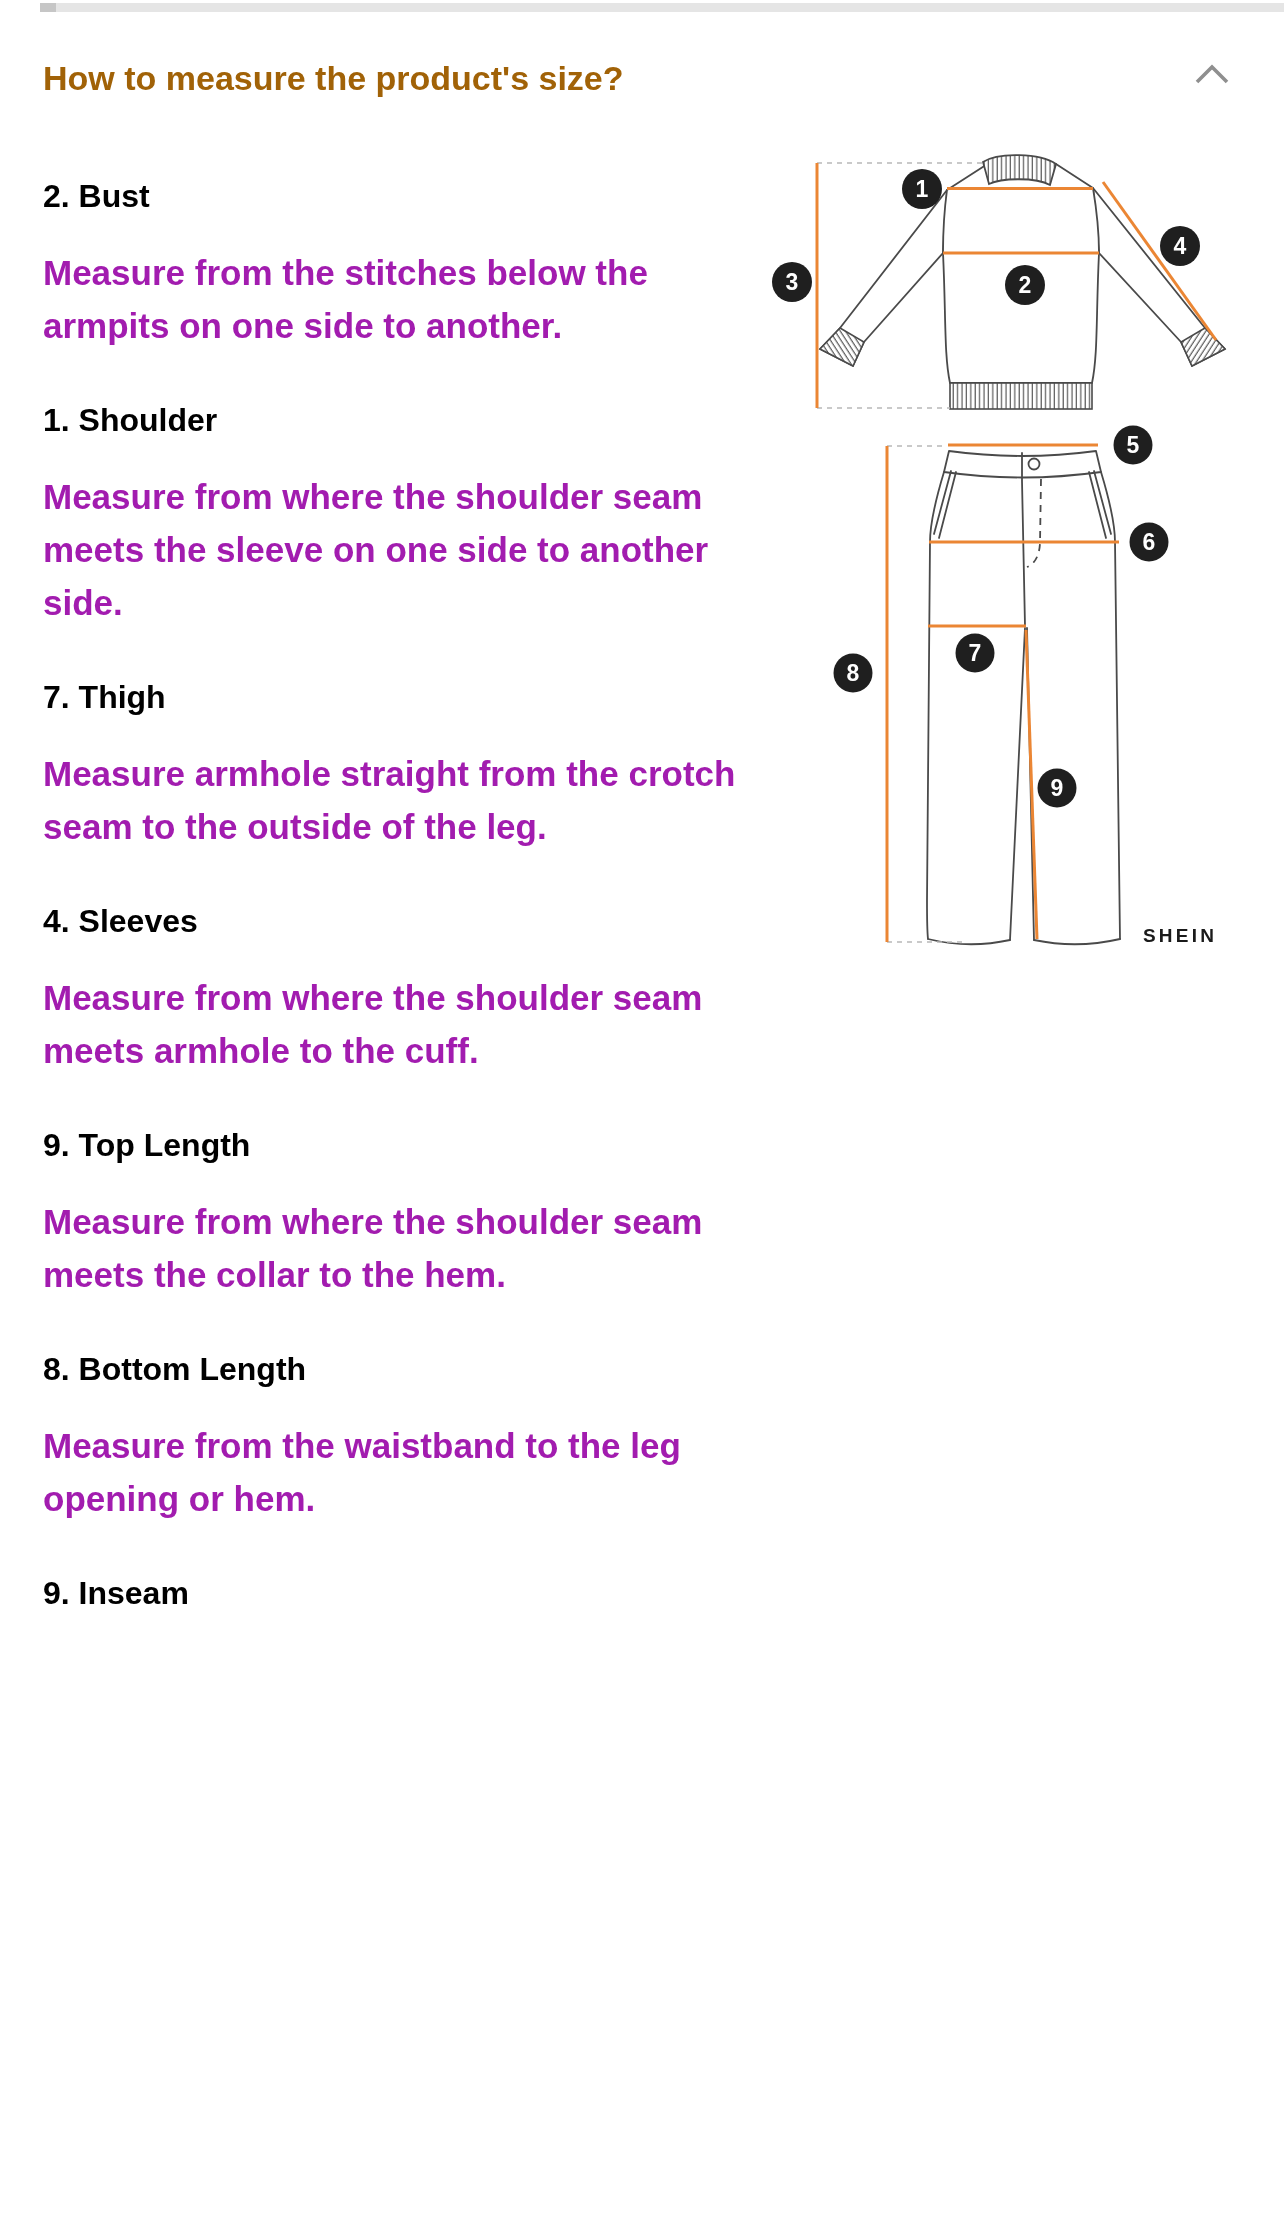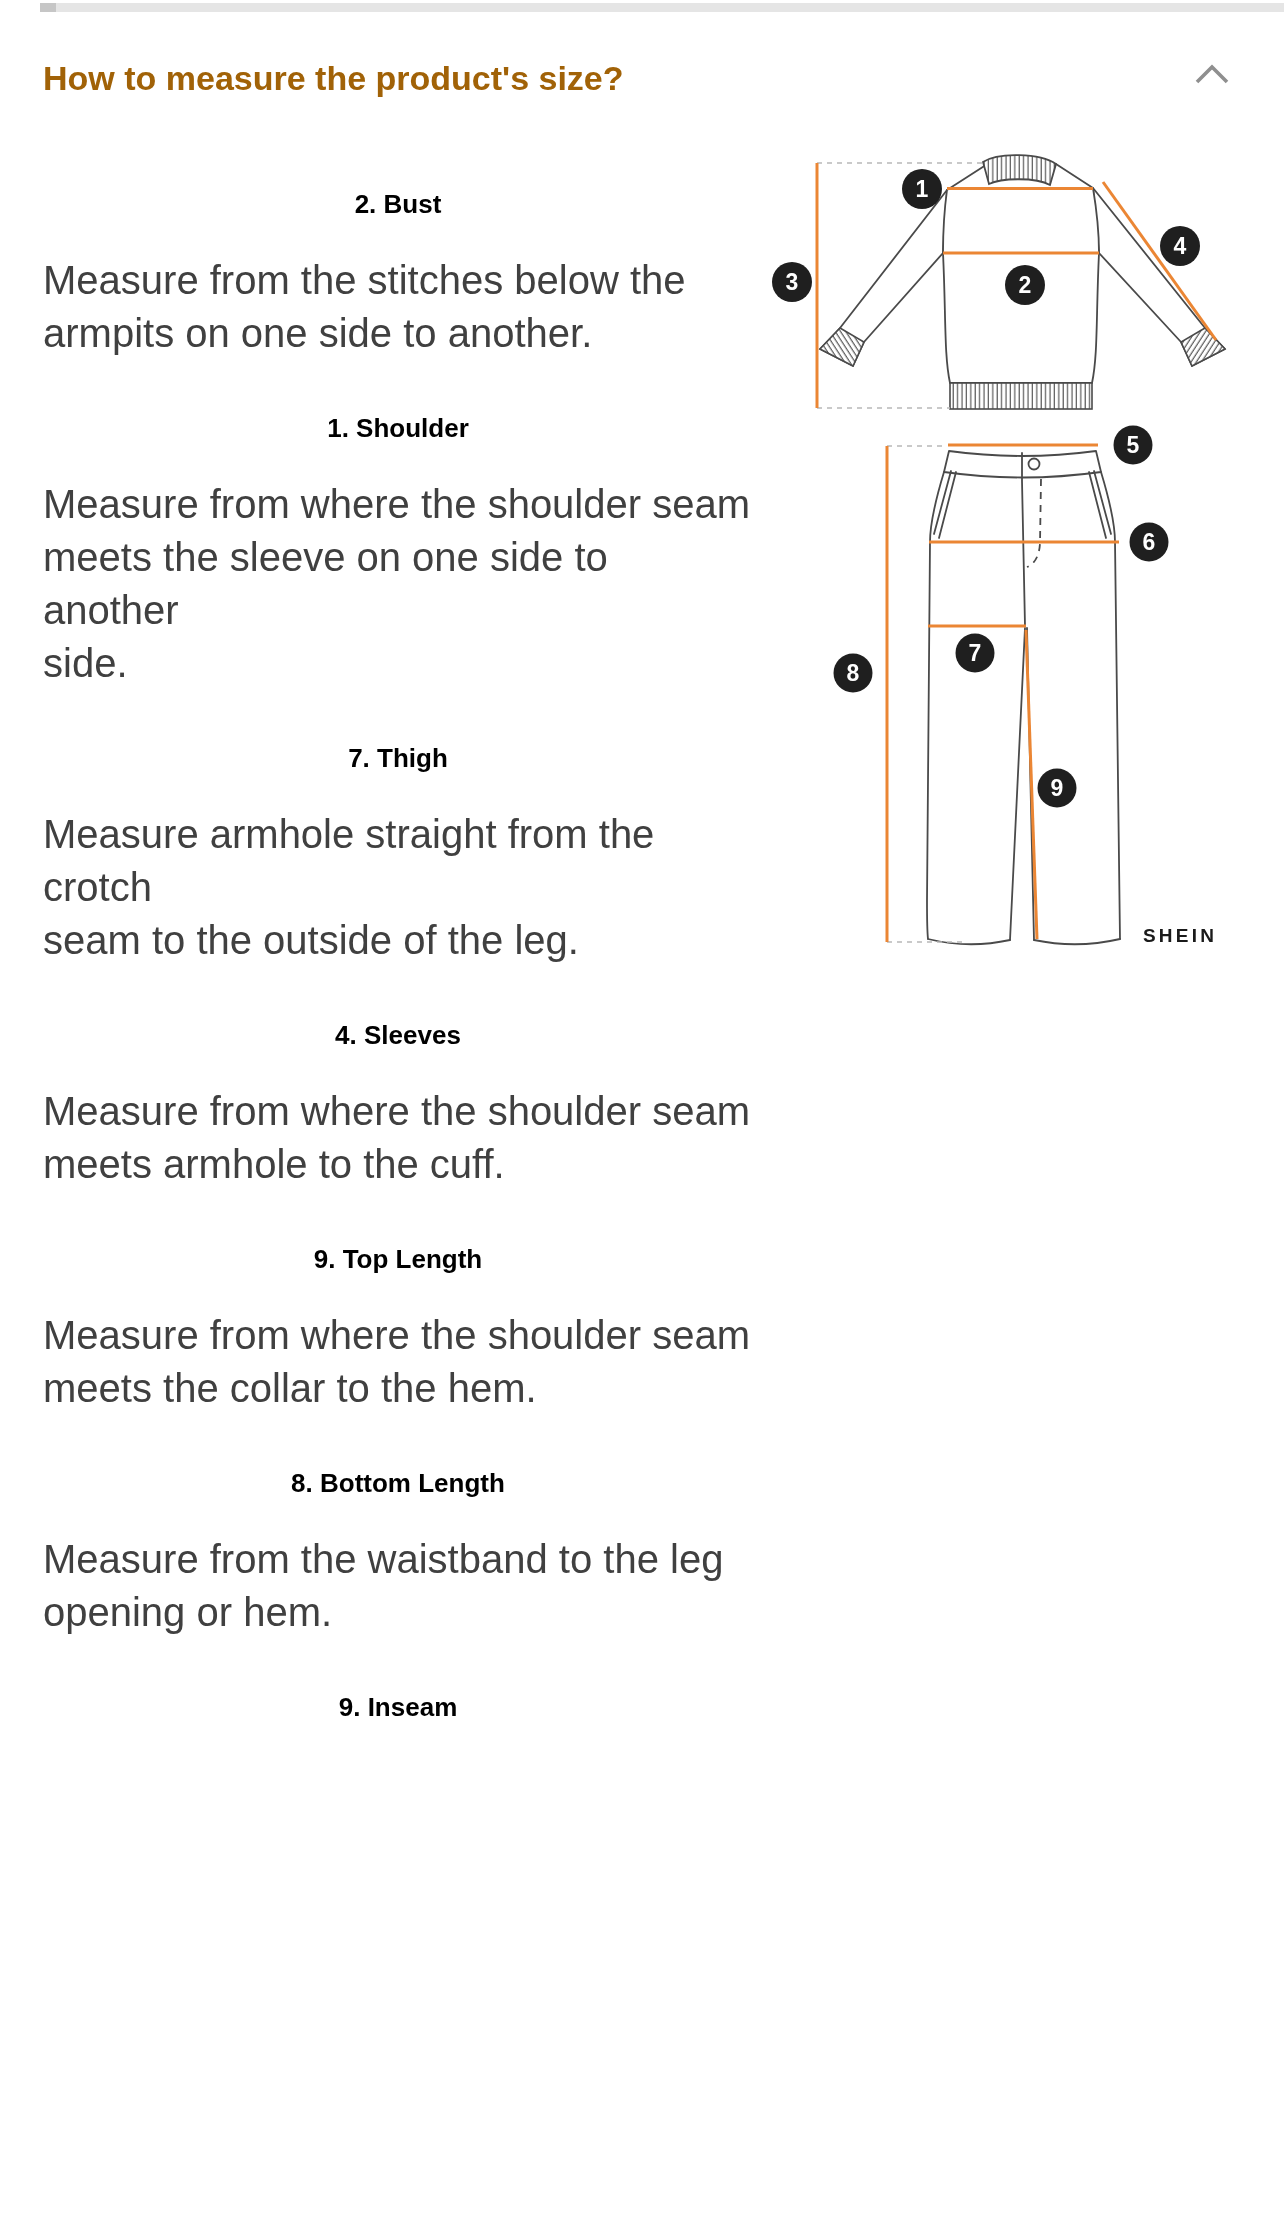--- a/index.html
+++ b/index.html
@@ -28,26 +28,26 @@
   }
   .collapse-btn{
     position:absolute;left:1188px;top:56px;width:48px;height:40px;
     background:none;border:none;padding:6px;cursor:pointer;
   }
   
   .sections{
     position:absolute;left:43px;top:168px;width:710px;
   }
   .section h3{
-    margin:16px 0 30px 0;
-    font-size:26px;line-height:40px;font-weight:700;color:#000;text-align:center;
+    margin:8px 0 30px 0;
+    font-size:32px;line-height:40px;font-weight:700;color:#000;
   }
   .section p{
     margin:0 0 48px 0;
-    font-size:40px;line-height:53px;font-weight:400;color:#404040;
+    font-size:35px;line-height:53px;font-weight:700;color:#a21caf;
     white-space:pre-line;
   }
   
   .diagram{
     position:absolute;left:740px;top:140px;width:520px;height:820px;
   }
   .outline{fill:none;stroke:var(--outline,#4a4a4a);stroke-width:1.8;stroke-linejoin:round;stroke-linecap:round;}
   .outline-f{fill:#fff;stroke:var(--outline,#4a4a4a);stroke-width:1.8;stroke-linejoin:round;}
   .m-line{fill:none;stroke:var(--measure-line,#EB8634);stroke-width:3;stroke-linecap:butt;}
   .c-dash{fill:none;stroke:var(--dashed,#b8b8b8);stroke-width:1.6;stroke-dasharray:5 5;}

